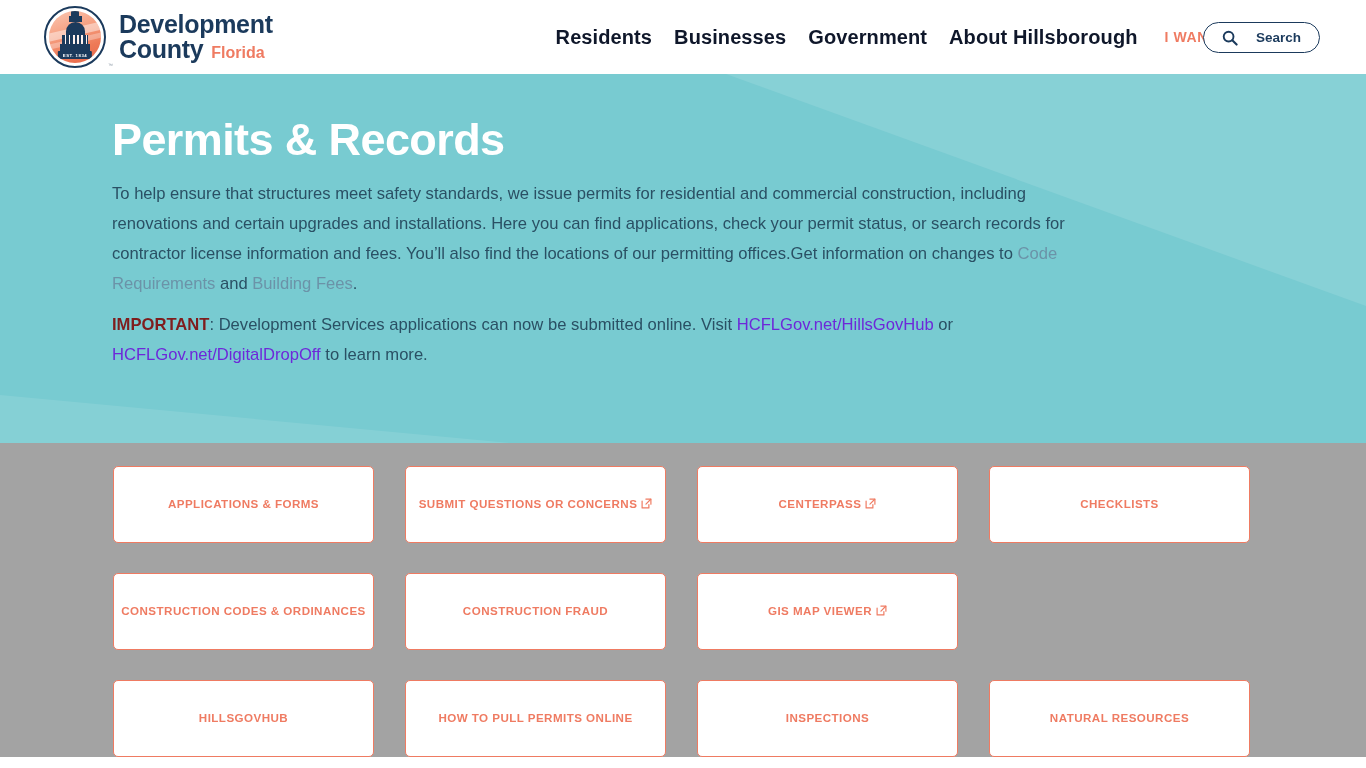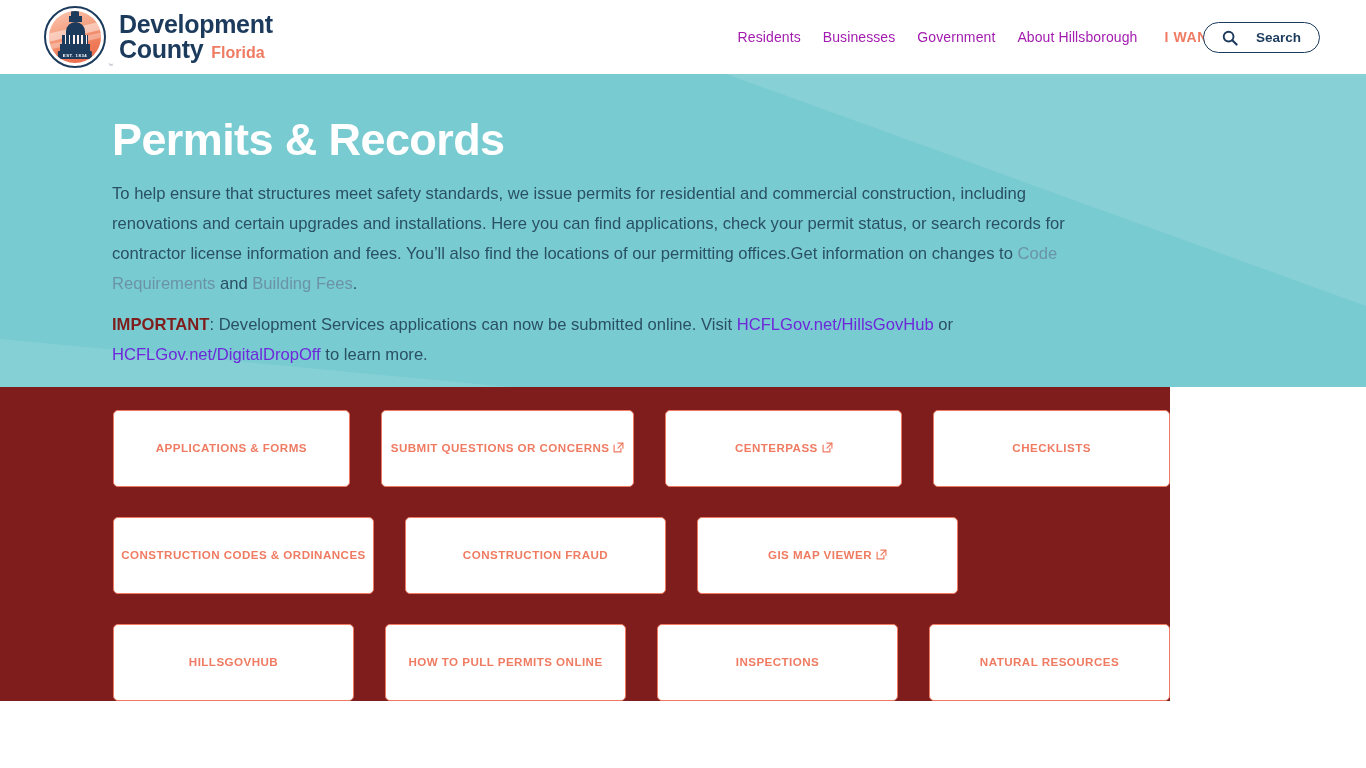--- a/index.html
+++ b/index.html
@@ -165,23 +165,23 @@
   #main-nav {
     position: absolute;
     right: 100px;
     top: 0;
     height: 74px;
     display: flex;
     align-items: center;
     gap: 0px;
   }
   .nav-link {
-    font-size: 14px;
-    font-weight: normal;
-    color: #a21caf;
+    font-size: 20px;
+    font-weight: bold;
+    color: #0f172a;
     text-decoration: none;
     padding: 0 11px;
     white-space: nowrap;
     cursor: pointer;
     letter-spacing: 0.1px;
   }
   #nav-i-want-to {
     font-size: 14px;
     font-weight: bold;
     color: #ef7b62;
@@ -221,21 +221,21 @@
   #search-button .label {
     font-size: 13.5px;
     font-weight: bold;
     color: #1b3a5c;
   }
 
   
   #hero {
     position: relative;
     width: 1366px;
-    height: 313px;
+    height: 369px;
     background: #78cbd1;
     overflow: hidden;
   }
   .hero-tri-top {
     position: absolute;
     top: 0; right: 0;
     width: 0; height: 0;
     border-left: 640px solid transparent;
     border-top: 232px solid rgba(255,255,255,0.115);
   }
@@ -280,23 +280,23 @@
     cursor: pointer;
   }
   .hero-important {
     font-weight: bold;
     color: #7f1d1d;
   }
 
   
   #card-grid {
     position: relative;
-    width: 1170px;
+    width: 1366px;
     padding: 23px 0 0 0;
-    background: #7f1d1d;
+    background: #a3a3a3;
   }
   .card-row {
     display: flex;
     justify-content: flex-start;
     padding-left: 113px;
     gap: 31px;
     margin-bottom: 30px;
   }
   .card-tile {
     width: 261px;

